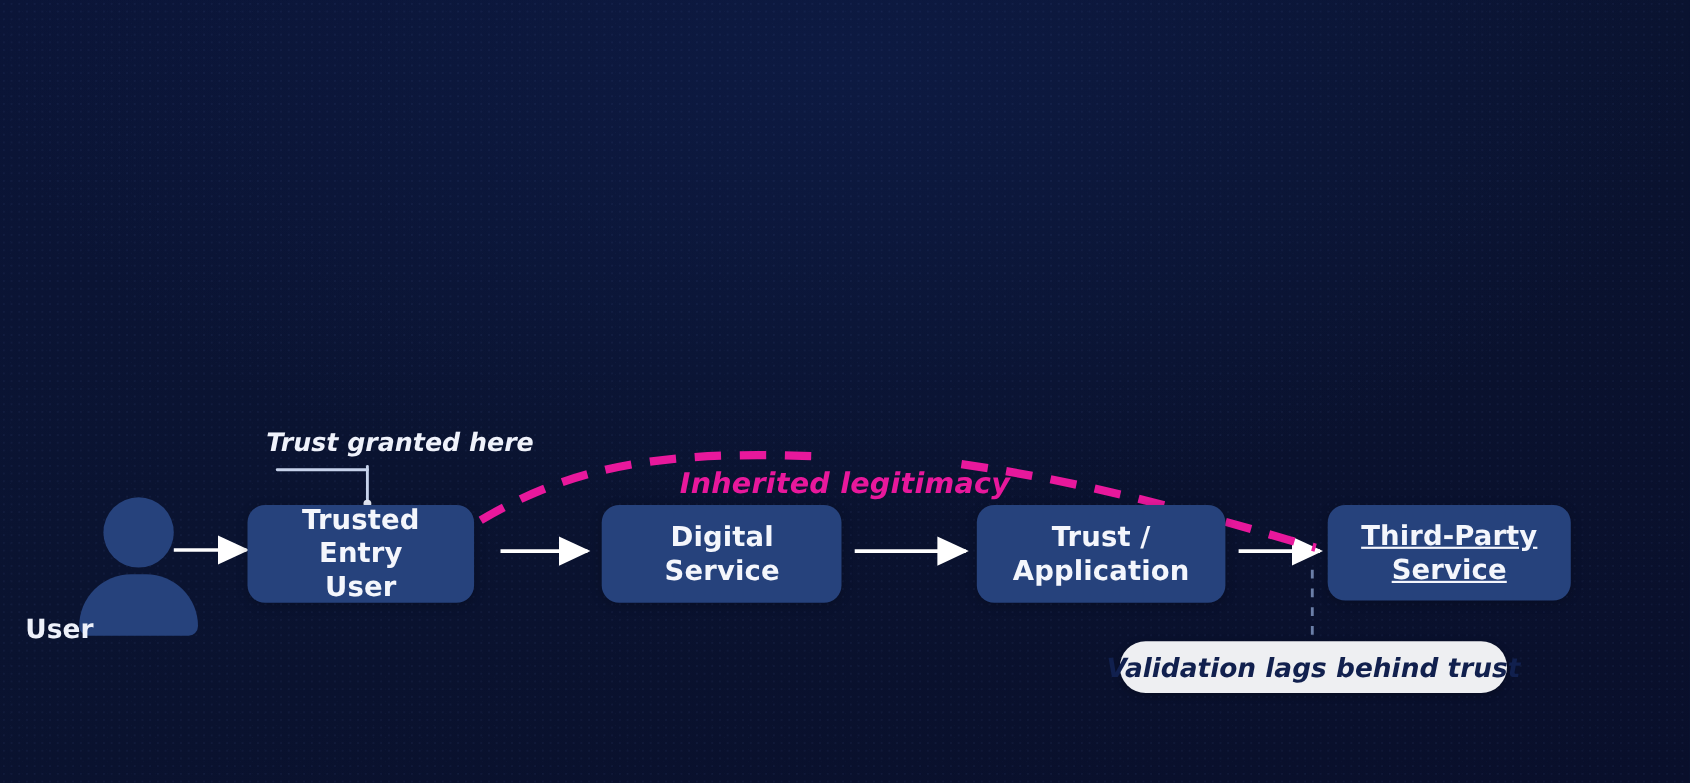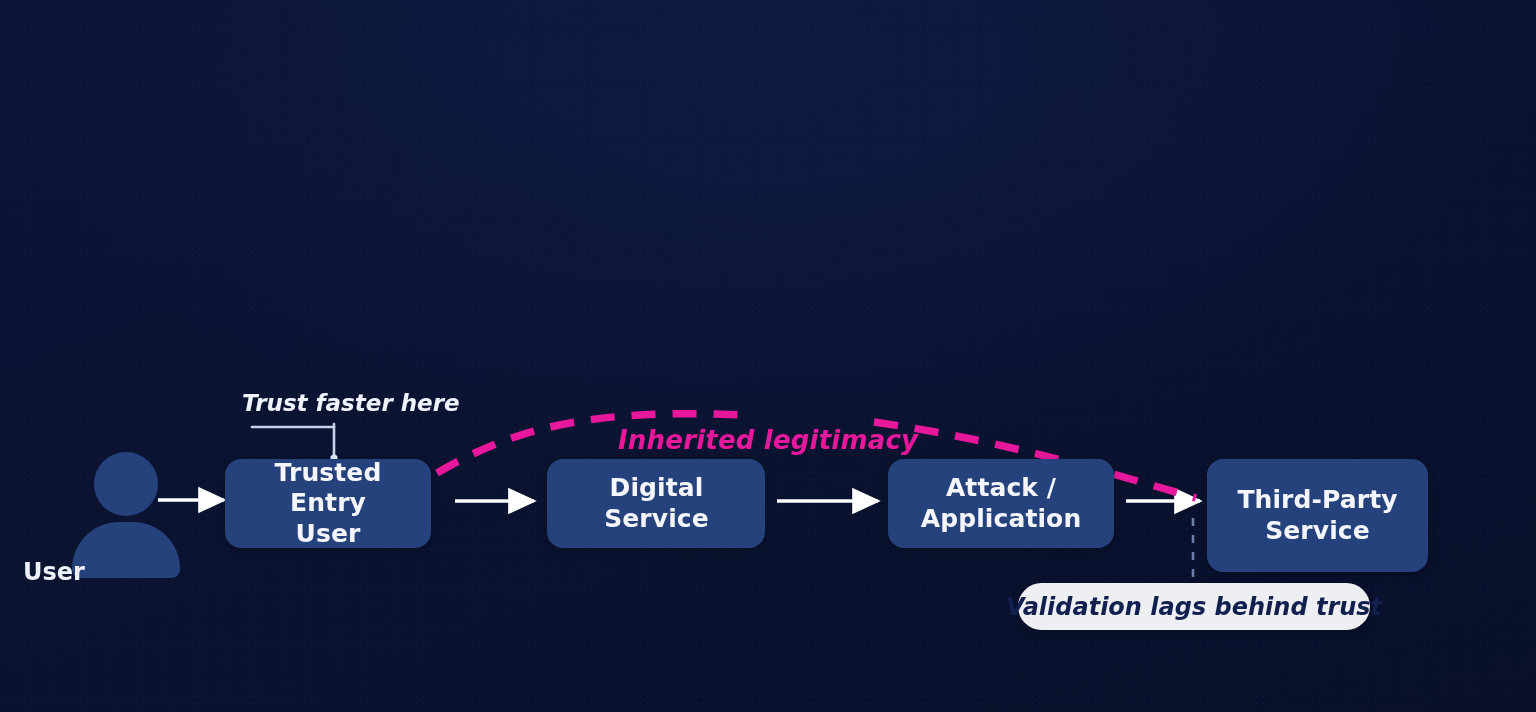--- a/index.html
+++ b/index.html
@@ -233,31 +233,31 @@
     </div>
 
     <div class="node-box" style="left:547px; top:459px; width:218px; height:89px;padding-left:11px;">
       <span>
         <span>Digital</span><br><span>Service</span>
       </span>
     </div>
 
     <div class="node-box" style="left:888px; top:459px; width:226px; height:89px;">
       <span>
-        <span>Attack /</span><br><span>Application</span>
-      </span>
-    </div>
-
-    <div class="node-box" style="left:1207px; top:459px; width:221px; height:113px;">
+        <span>Trust /</span><br><span>Application</span>
+      </span>
+    </div>
+
+    <div class="node-box" style="left:1207px; top:459px; width:221px; height:87px;text-decoration:underline;">
       <span>
         <span>Third-Party</span><br><span>Service</span>
       </span>
     </div>
 
-    <div class="annot-italic" style="left:242px; top:390px;">Trust faster here</div>
+    <div class="annot-italic" style="left:242px; top:390px;">Trust granted here</div>
 
     <div id="inherited-label">Inherited legitimacy</div>
 
     <div id="validation-pill">
       <span>Validation lags behind trust</span>
     </div>
 
   </div>
 </div>
 

